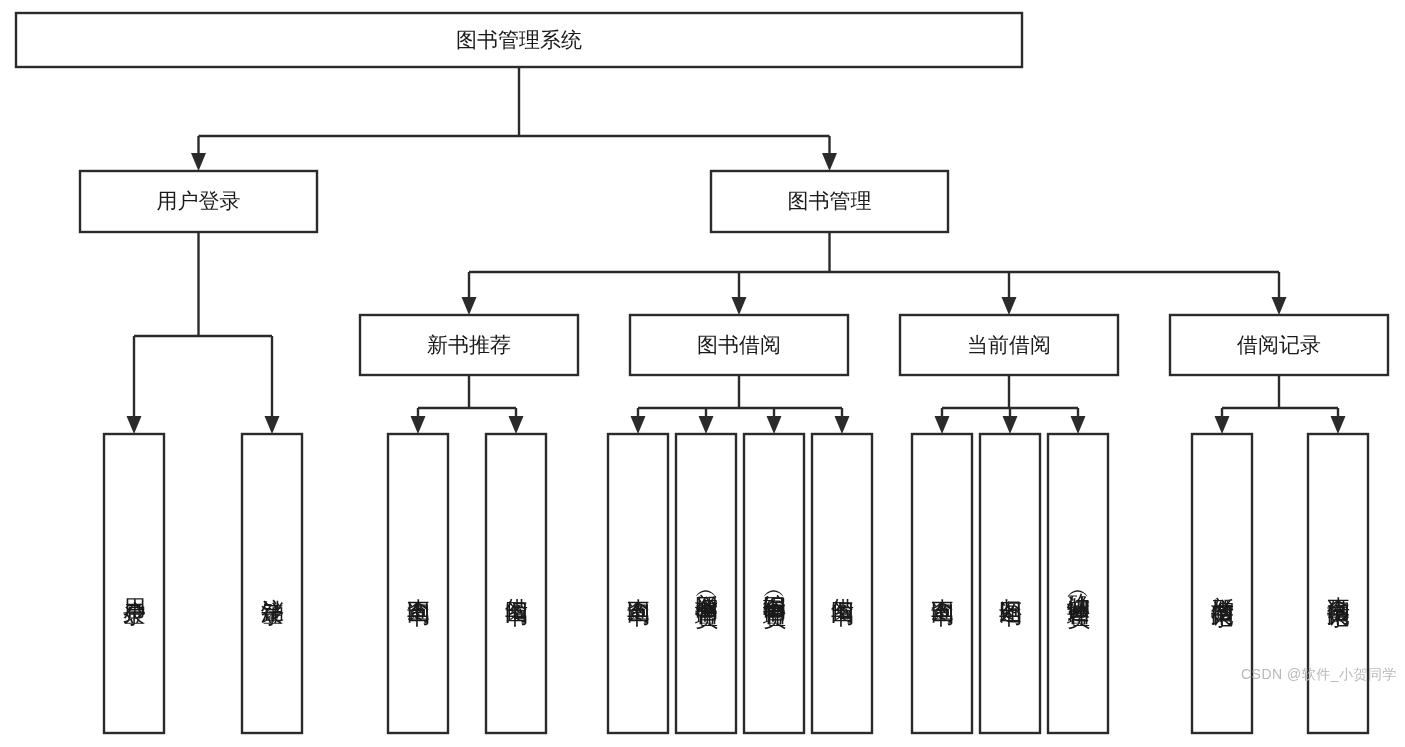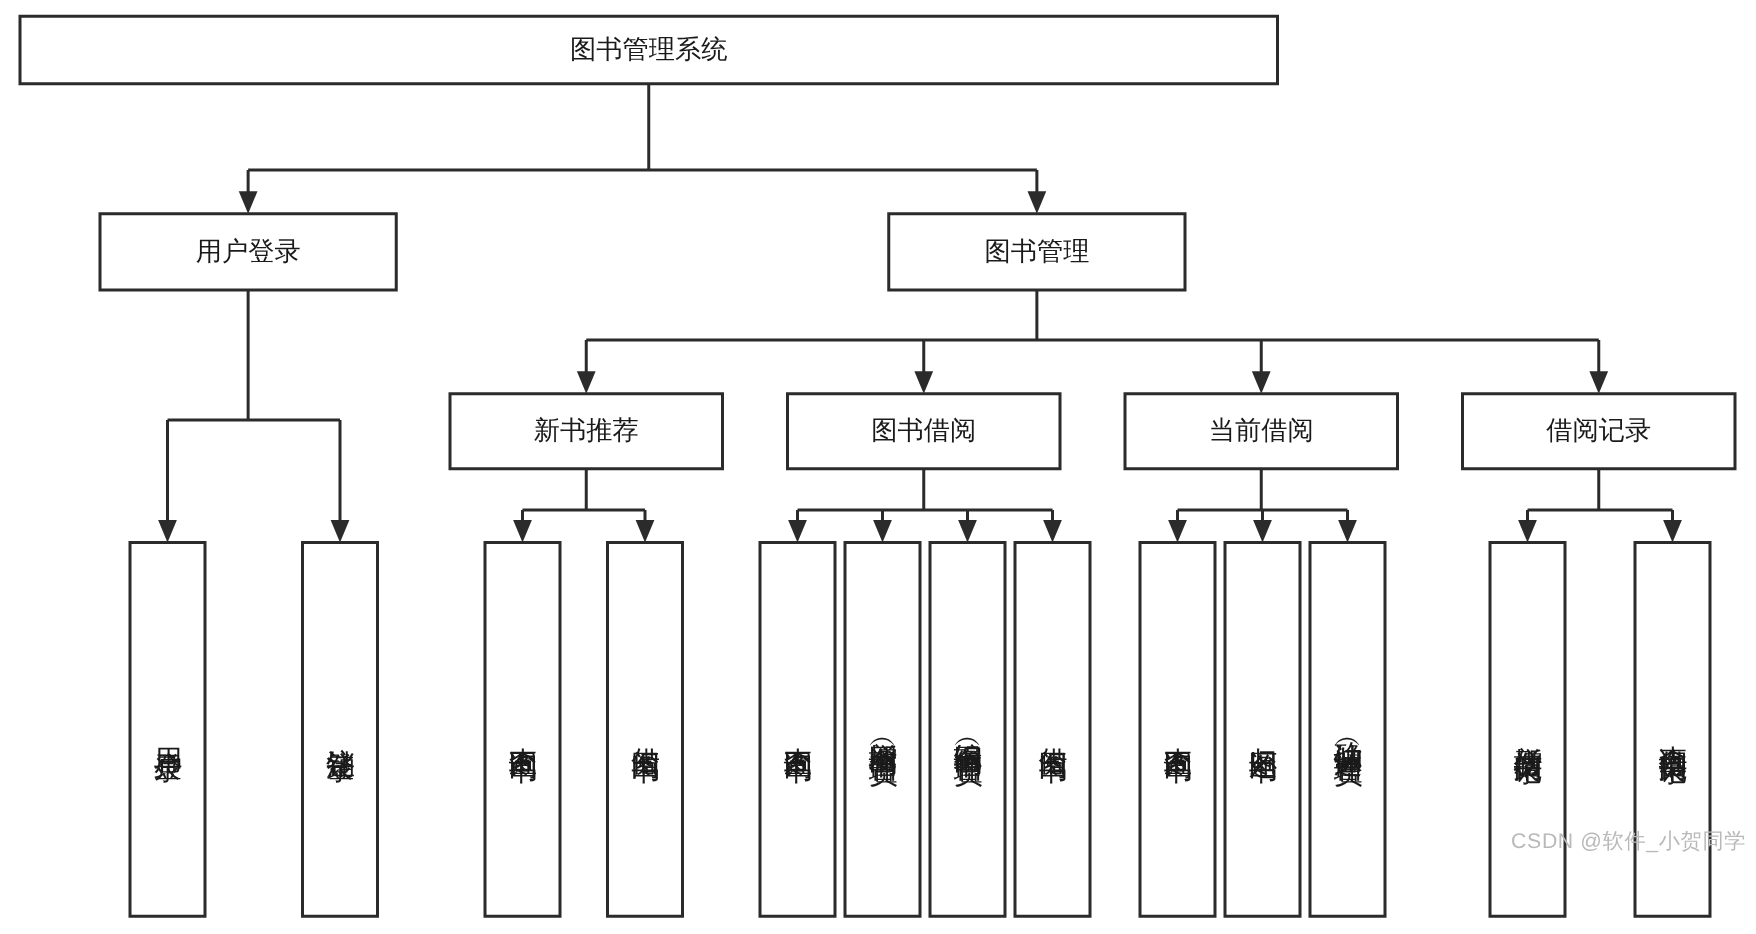--- a/index.html
+++ b/index.html
@@ -63,21 +63,21 @@
     justify-content: center;
     text-align: center;
     white-space: nowrap;
     pointer-events: none;
   }
   .watermark {
     position: absolute;
     right: 8px;
     bottom: 4px;
     font-family: "Liberation Sans", "DejaVu Sans", sans-serif;
-    font-size: 17px;
+    font-size: 14px;
     color: #b9b9b9;
     letter-spacing: 0.5px;
     white-space: nowrap;
   }
 </style>
 </head>
 <body>
 
 <div id="diagram-root">
 

